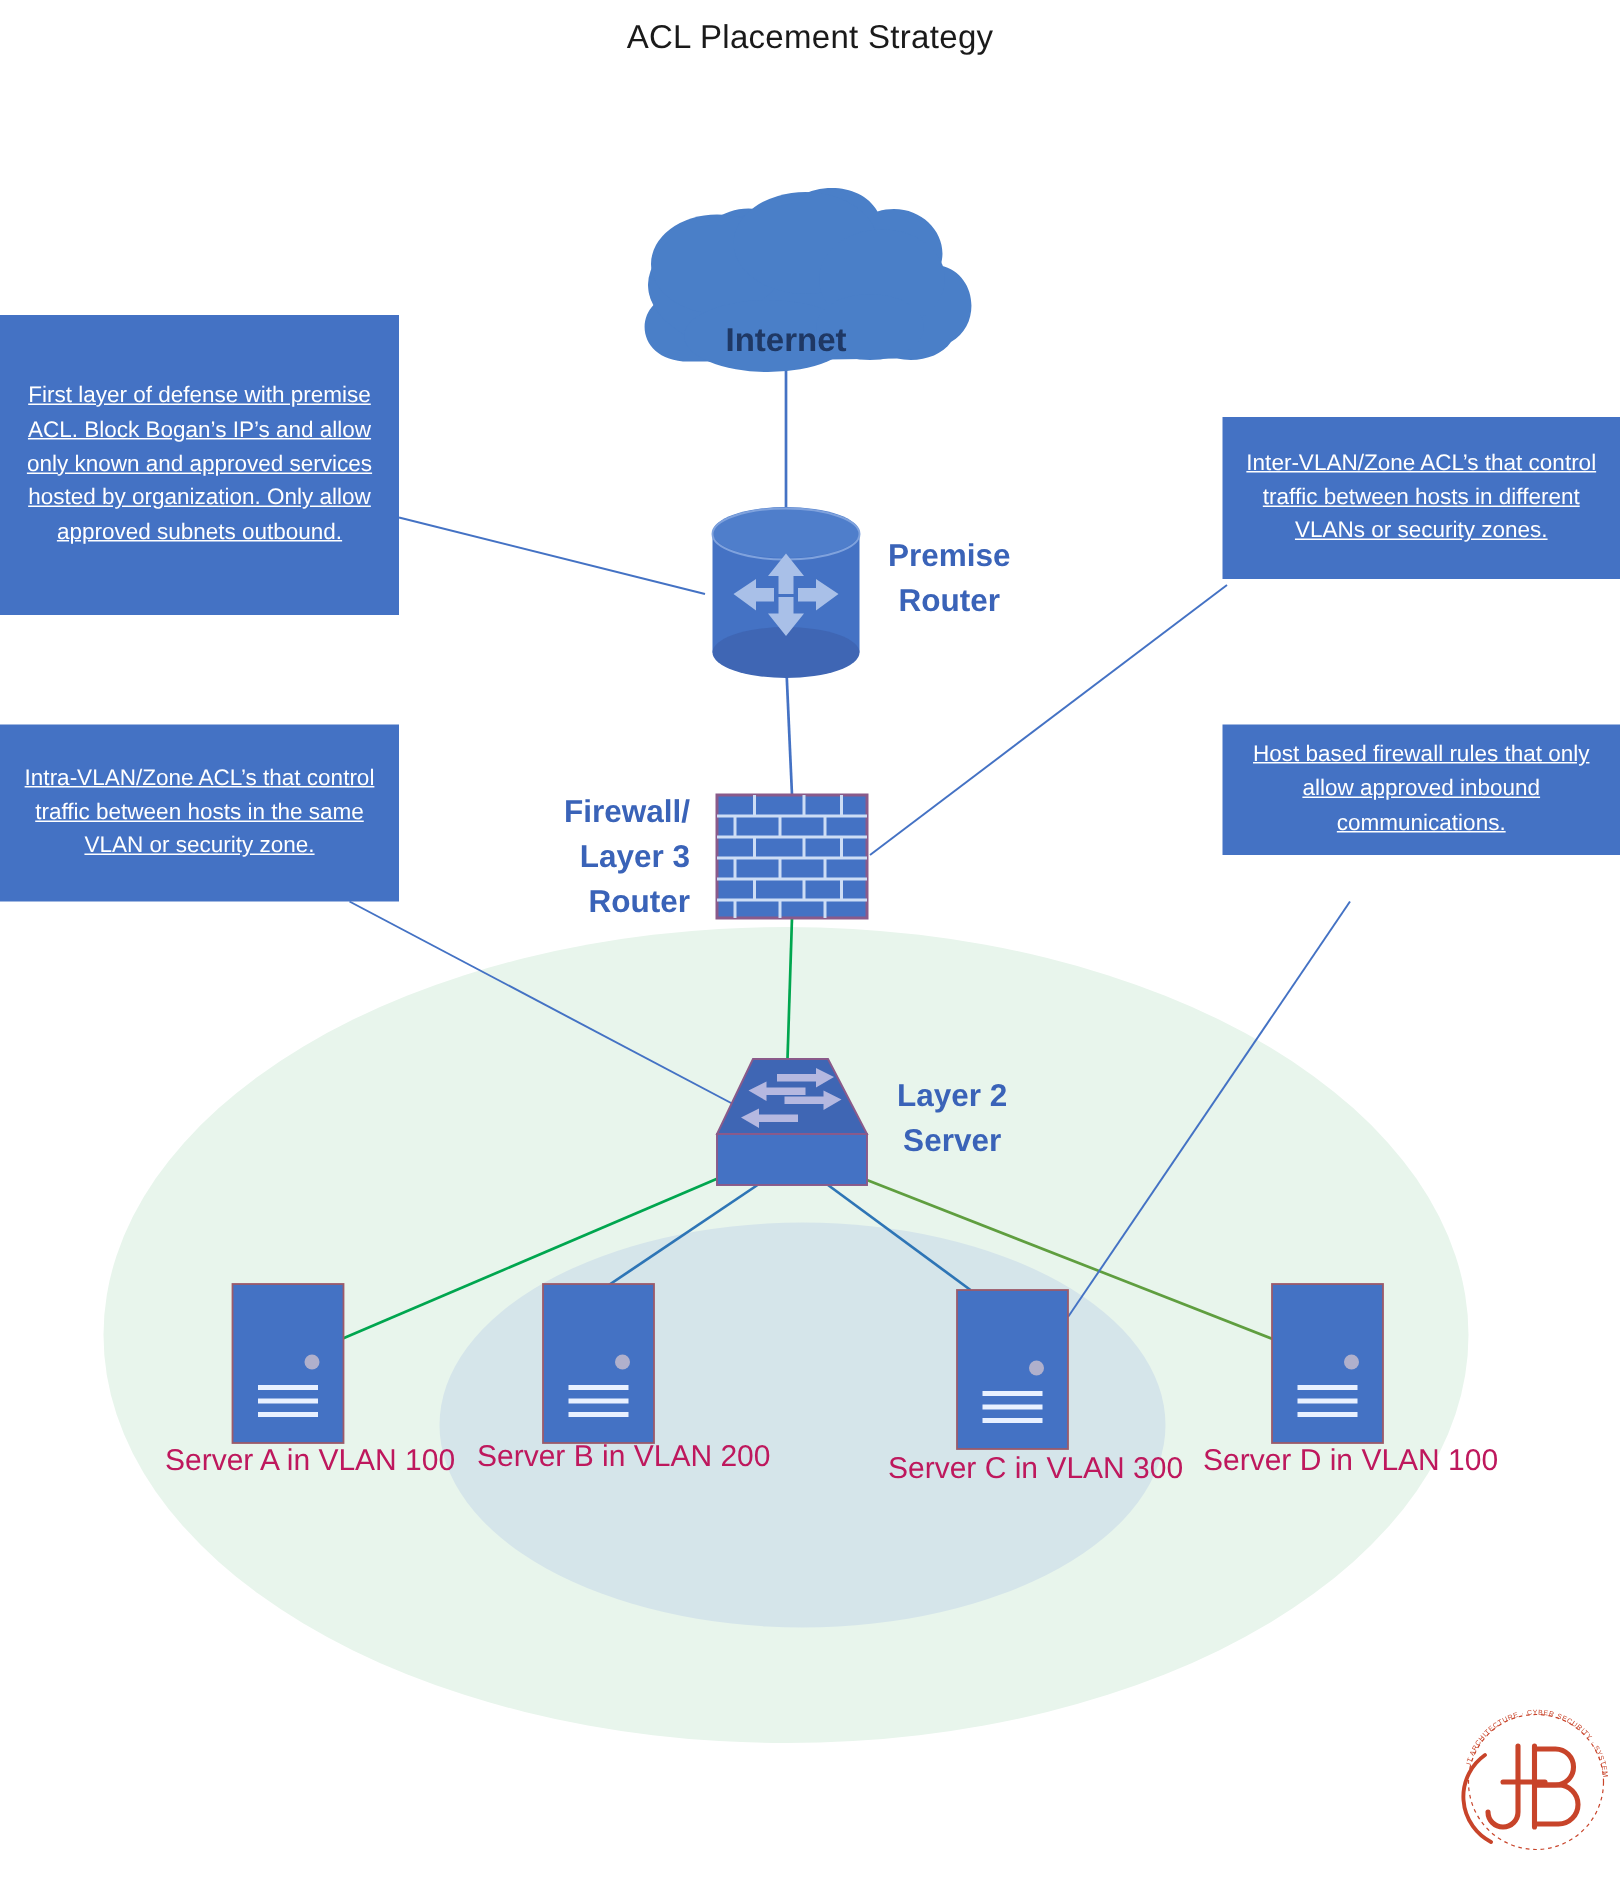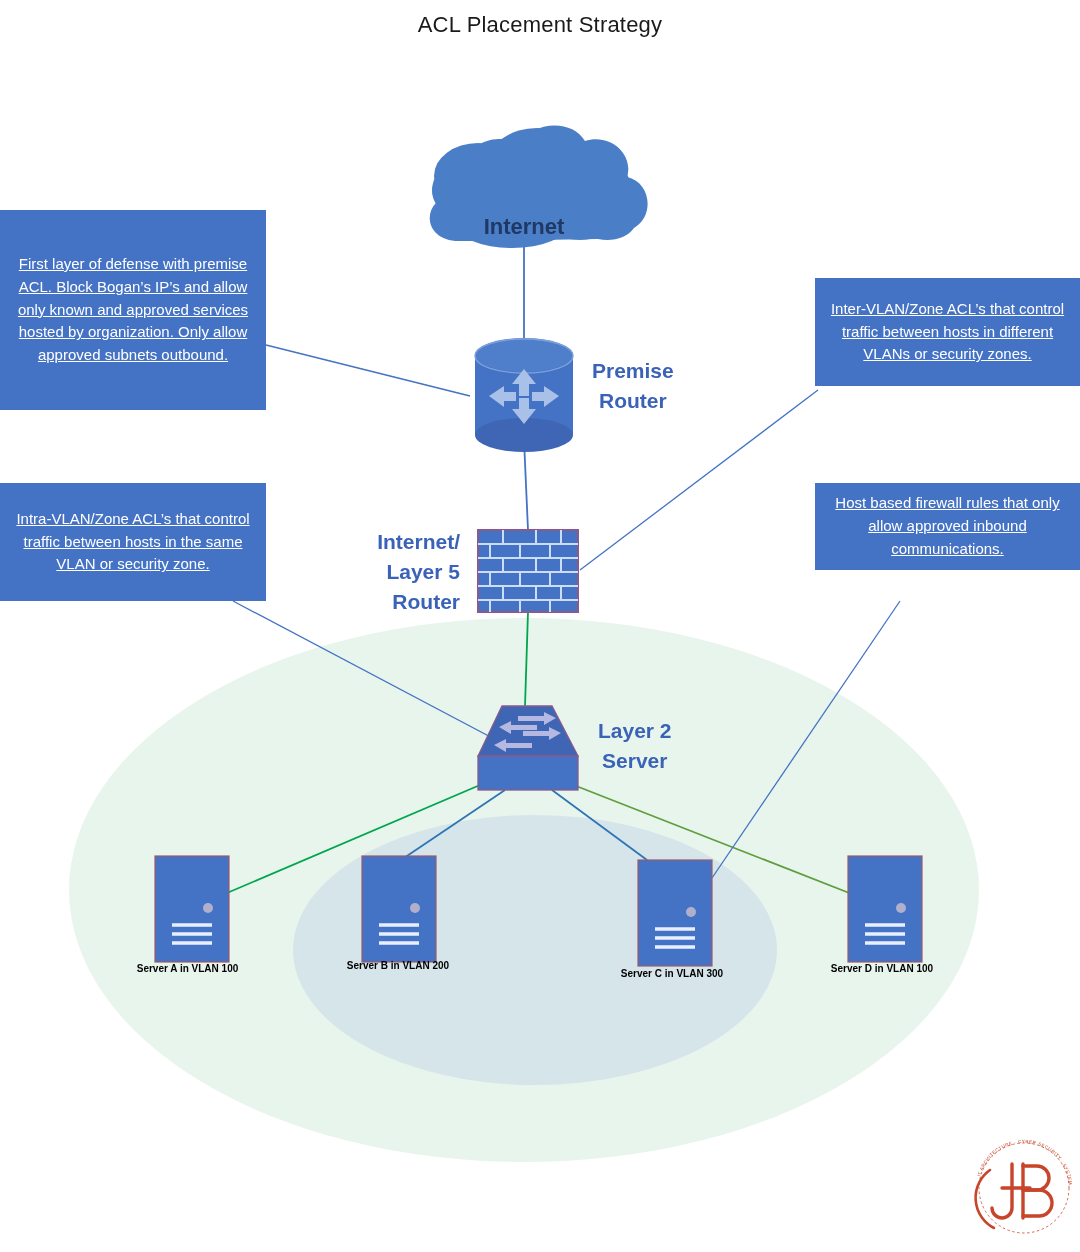--- a/index.html
+++ b/index.html
@@ -75,26 +75,25 @@
     line-height: 1.42;
     z-index: 6;
   }
   #label-premise-router { left: 592px; top: 356px; text-align: center; }
   #label-firewall       { left: 356px; top: 527px; width: 104px; text-align: right; }
   #label-switch         { left: 598px; top: 716px; text-align: center; }
 
   
   .server-label {
     position: absolute;
-    color: #000000;
-    font-size: 10px;
+    color: #be185d;
+    font-size: 20px;
     text-align: center;
     white-space: nowrap;
     z-index: 6;
-    font-weight: bold;
   }
   #slabel-0 { left: 110px; top: 963px; width: 155px; }
   #slabel-1 { left: 318px; top: 960px; width: 160px; }
   #slabel-2 { left: 592px; top: 968px; width: 160px; }
   #slabel-3 { left: 802px; top: 963px; width: 160px; }
 
   
   #cloud-text {
     position: absolute;
     left: 420px;
@@ -286,22 +285,22 @@
   </svg>
 
   <div id="cloud-text">Internet</div>
 
   <div class="device-label" id="label-premise-router">
     <div>Premise</div>
     <div>Router</div>
   </div>
 
   <div class="device-label" id="label-firewall">
-    <div>Internet/</div>
-    <div>Layer 5</div>
+    <div>Firewall/</div>
+    <div>Layer 3</div>
     <div>Router</div>
   </div>
 
   <div class="device-label" id="label-switch">
     <div>Layer 2</div>
     <div>Server</div>
   </div>
 
   <div class="server-label" id="slabel-0">Server A in VLAN 100</div>
   <div class="server-label" id="slabel-1">Server B in VLAN 200</div>

